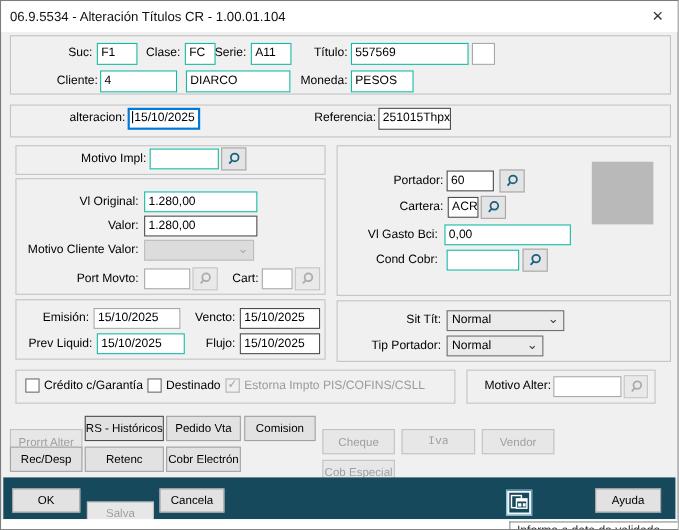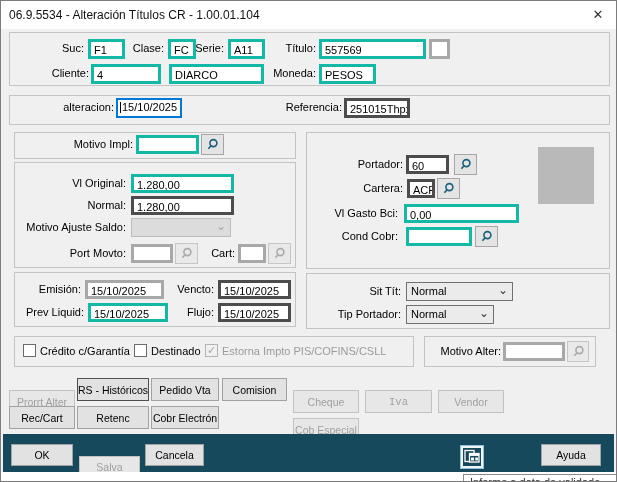--- a/index.html
+++ b/index.html
@@ -4,21 +4,21 @@
 <style>
   html,body{margin:0;padding:0;background:#d8d8d8;font-family:"Liberation Sans",sans-serif;}
   .window{position:relative;width:615px;height:480px;border:1px solid #7c7c7c;background:#f0f0f0;overflow:hidden;}
   .titlebar{position:absolute;left:0;top:0;width:100%;height:28px;background:#ffffff;}
   .title{position:absolute;left:8px;top:7px;font-size:12px;color:#111;white-space:nowrap;}
   .close{position:absolute;left:586px;top:5px;width:22px;height:18px;font-size:13px;color:#333;text-align:center;line-height:18px;cursor:default;}
   .g{position:absolute;border:1px solid #c3c3c3;box-sizing:border-box;}
   .l{position:absolute;font-size:11px;color:#000;text-align:right;white-space:nowrap;}
   .cl{position:absolute;font-size:11px;color:#000;white-space:nowrap;}
   .cl.dis{color:#9b9b9b;}
-  .f{position:absolute;height:19px;background:#fff;border:3px solid #14b8a6;box-sizing:border-box;font-size:11px;padding:2px 3px 0;white-space:nowrap;overflow:hidden;color:#000;}
+  .f{position:absolute;height:19px;background:#fff;border:1px solid #14b8a6;box-sizing:border-box;font-size:11px;padding:2px 3px 0;white-space:nowrap;overflow:hidden;color:#000;}
   .f.dark{border-color:#4c4c4c;}
   .f.lite{border-color:#a8a8a8;}
   .f.focus{border:2px solid #0078d7;padding:1px 2px 0;height:20px;}
   .caret{display:inline-block;width:0;height:11px;border-left:1px solid #000;vertical-align:-2px;margin-right:1px;}
   .sb{position:absolute;width:23px;height:21px;background:#e4e4e4;border:1px solid #a6a6a6;box-sizing:border-box;display:flex;align-items:center;justify-content:center;}
   .sb.dis{background:#e9e9e9;border-color:#c6c6c6;}
   .combo{position:absolute;height:19px;background:#ebebeb;border:1px solid #707070;box-sizing:border-box;font-size:11px;padding:2px 16px 0 4px;white-space:nowrap;overflow:hidden;}
   .combo .chev{position:absolute;right:4px;top:0px;font-size:12px;color:#3a3a3a;}
   .combo.dis{background:#dcdcdc;border-color:#bcbcbc;color:#9a9a9a;}
   .combo.dis .chev{color:#a7a7a7;}
@@ -73,23 +73,23 @@
   <div class="sb" style="left:200px;top:133px;">
     <svg width="13" height="13" viewBox="0 0 13 13">
         <circle cx="7.4" cy="5.1" r="3.5" fill="none" stroke="#1a607f" stroke-width="1.6"></circle>
         <line x1="4.8" y1="8" x2="2.4" y2="10.7" stroke="#1a607f" stroke-width="1.7"></line>
       </svg>
   </div>
 
   <div class="g" style="left:13px;top:161px;width:282px;height:106px;"></div>
   <span class="l" style="left:45px;top:176px;width:80px;">Vl Original:</span>
   <div class="f" style="left:130px;top:173px;width:103px;">1.280,00</div>
-  <span class="l" style="left:45px;top:198px;width:80px;">Normal:</span>
+  <span class="l" style="left:45px;top:198px;width:80px;">Valor:</span>
   <div class="f dark" style="left:130px;top:195px;width:103px;">1.280,00</div>
-  <span class="l" style="left:20px;top:220px;width:105px;">Motivo Ajuste Saldo:</span>
+  <span class="l" style="left:20px;top:220px;width:105px;">Motivo Cliente Valor:</span>
   <div class="combo dis" style="left:130px;top:217px;width:100px;"><span></span><span class="chev">⌄</span></div>
   <span class="l" style="left:55px;top:246px;width:70px;">Port Movto:</span>
   <div class="f lite" style="left:130px;top:243px;width:42px;"></div>
   <div class="sb dis" style="left:174px;top:242px;">
     <svg width="13" height="13" viewBox="0 0 13 13">
         <circle cx="7.4" cy="5.1" r="3.5" fill="none" stroke="#ababab" stroke-width="1.6"></circle>
         <line x1="4.8" y1="8" x2="2.4" y2="10.7" stroke="#ababab" stroke-width="1.7"></line>
       </svg>
   </div>
   <span class="l" style="left:204px;top:246px;width:30px;">Cart:</span>
@@ -165,21 +165,21 @@
   </div>
 
   <div class="btn dis" style="left:8px;top:377px;width:66px;">Prorrt Alter</div>
   <div class="btn def" style="left:76px;top:377px;width:72px;">RS - Históricos</div>
   <div class="btn" style="left:150px;top:377px;width:68px;">Pedido Vta</div>
   <div class="btn" style="left:221px;top:377px;width:65px;">Comision</div>
   <div class="btn dis" style="left:292px;top:377px;width:66px;">Cheque</div>
   <div class="btn dis" style="left:364px;top:377px;width:67px;font-family:Liberation Mono, monospace;">Iva</div>
   <div class="btn dis" style="left:437px;top:377px;width:66px;">Vendor</div>
 
-  <div class="btn" style="left:8px;top:405px;width:66px;">Rec/Cart</div>
+  <div class="btn" style="left:8px;top:405px;width:66px;">Rec/Desp</div>
   <div class="btn" style="left:76px;top:405px;width:72px;">Retenc</div>
   <div class="btn" style="left:150px;top:405px;width:68px;">Cobr Electrón</div>
   <div class="btn dis" style="left:292px;top:405px;width:66px;">Cob Especial</div>
 
   <div class="footerbar"></div>
   <div class="btn fbtn" style="left:10px;width:62px;">OK</div>
   <div class="btn fbtn dis" style="left:78px;width:61px;">Salva</div>
   <div class="btn fbtn" style="left:144px;width:59px;">Cancela</div>
   <div class="panelbtn">
     <svg width="18" height="18" viewBox="0 0 18 18">

